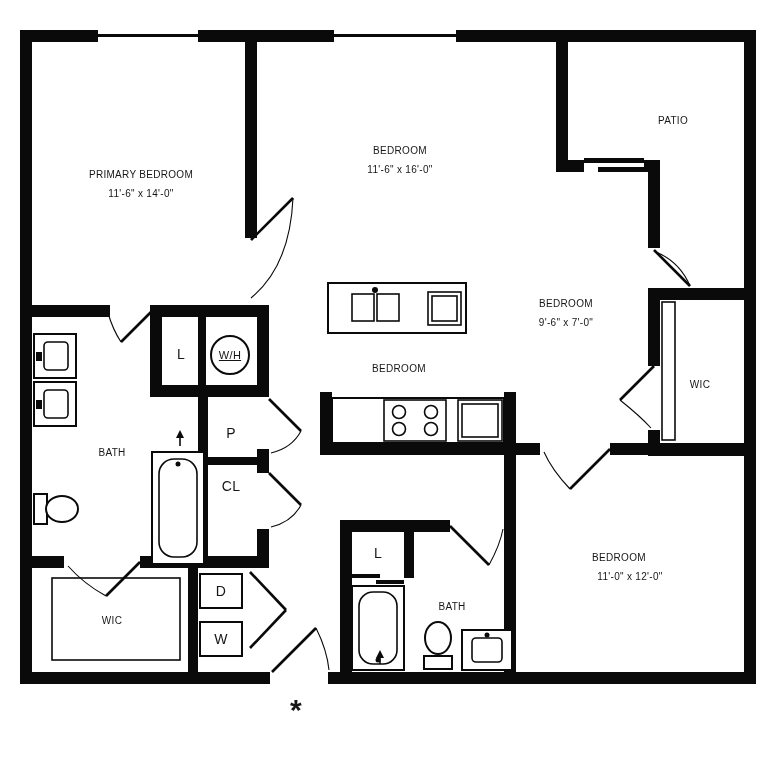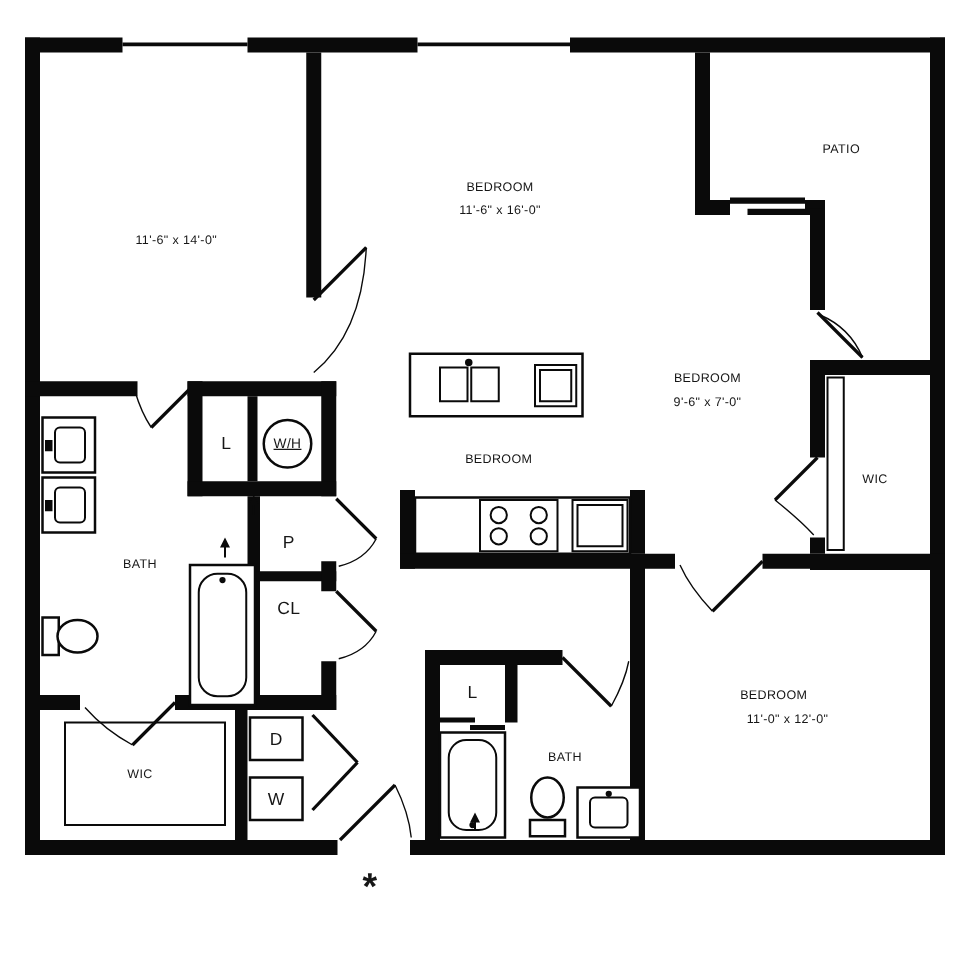--- a/index.html
+++ b/index.html
@@ -194,20 +194,21 @@
     <g>
       <line class="ar" x1="203" y1="412" x2="203" y2="400"></line>
       <path class="ah" d="M 203 396 l -4 8 h 8 z"></path>
       <line class="ar" x1="180" y1="446" x2="180" y2="434"></line>
       <path class="ah" d="M 180 430 l -4 8 h 8 z"></path>
       <line class="ar" x1="380" y1="664" x2="380" y2="654"></line>
       <path class="ah" d="M 380 650 l -4 8 h 8 z"></path>
     </g>
   </svg>
 
+  <div class="label" style="left:141px;top:174px">PRIMARY BEDROOM</div>
   <div class="label" style="left:141px;top:193px">11'-6" x 14'-0"</div>
 
   <div class="label" style="left:400px;top:150px">BEDROOM</div>
   <div class="label" style="left:400px;top:169px">11'-6" x 16'-0"</div>
 
   <div class="label" style="left:673px;top:120px">PATIO</div>
 
   <div class="label" style="left:566px;top:303px">BEDROOM</div>
   <div class="label" style="left:566px;top:322px">9'-6" x 7'-0"</div>
 

